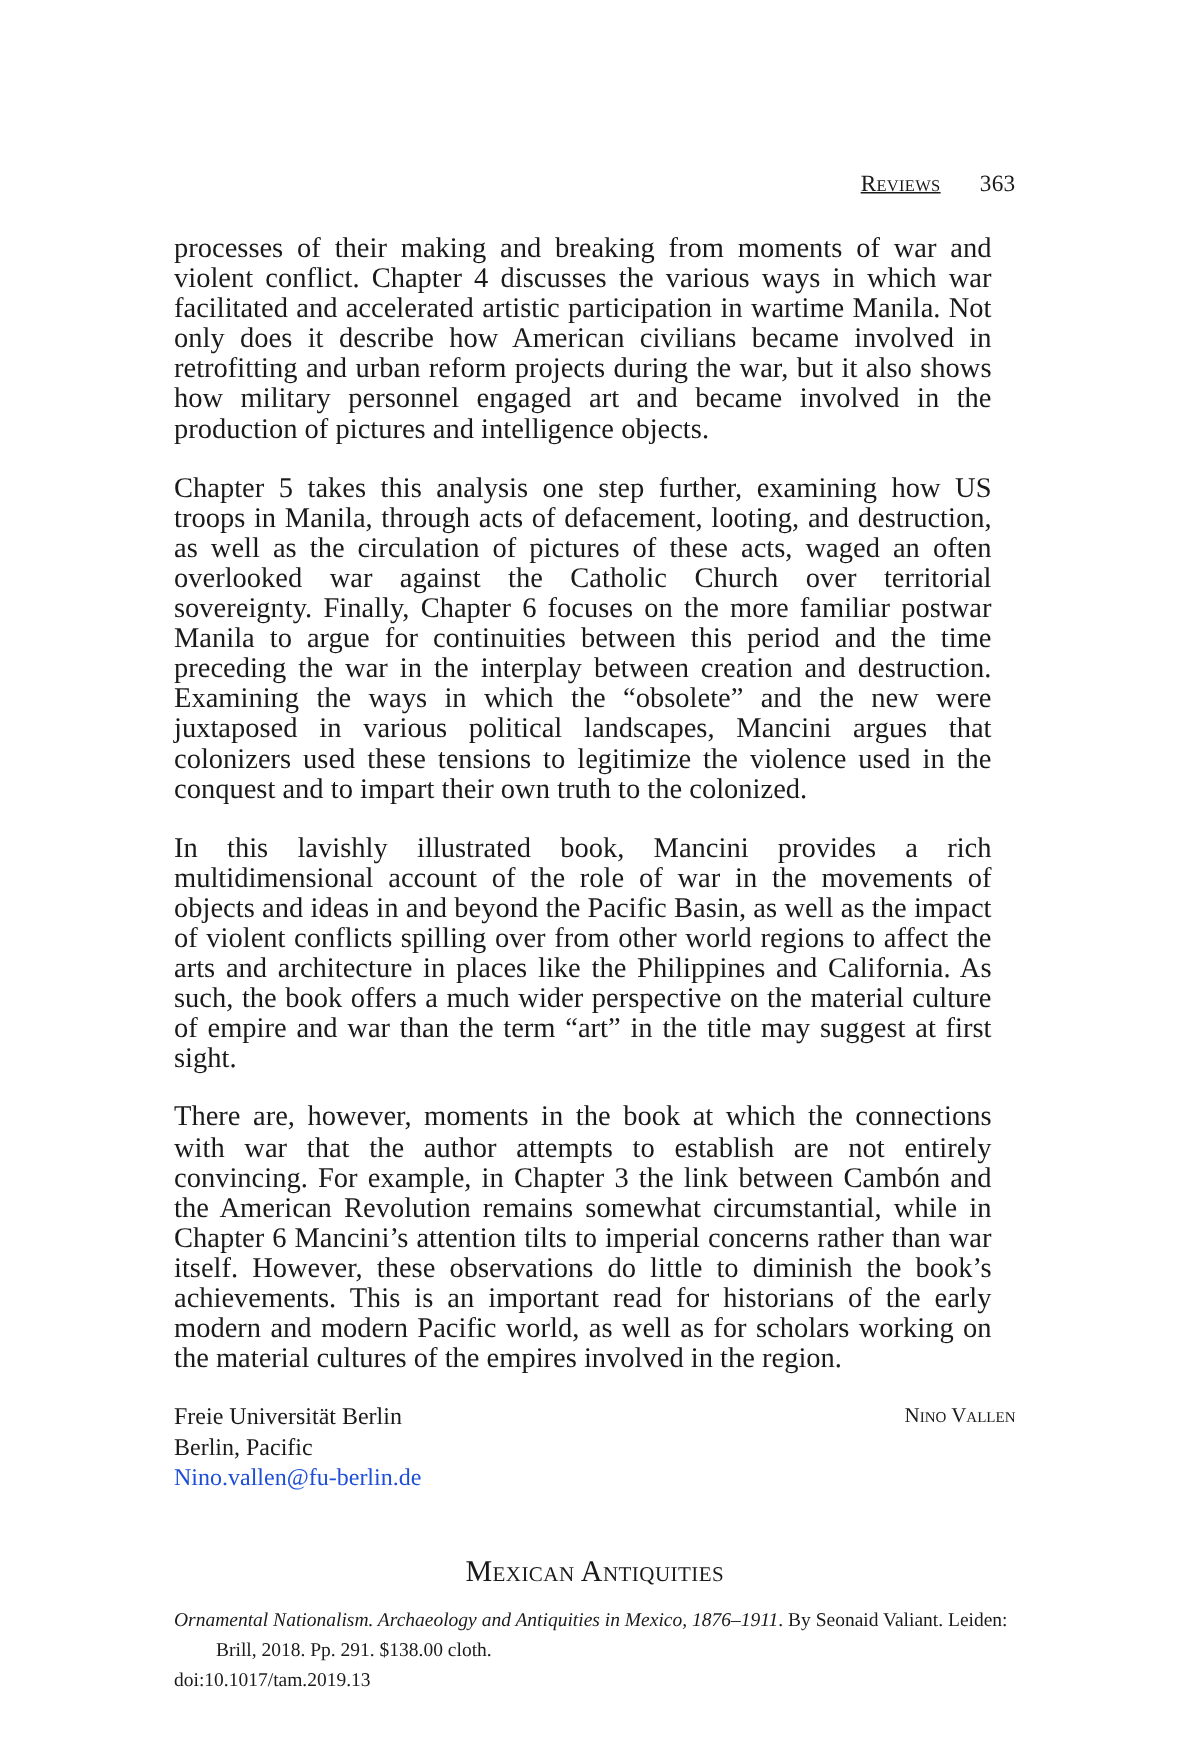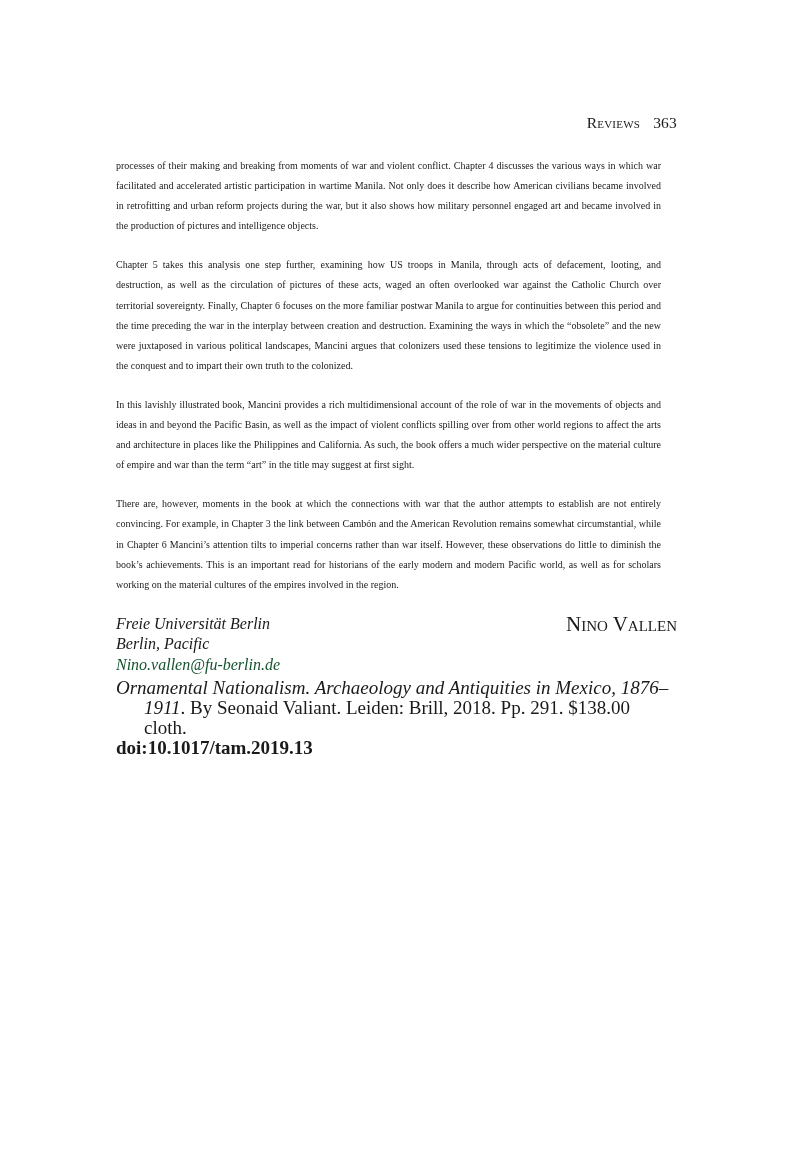--- a/index.html
+++ b/index.html
@@ -24,76 +24,76 @@
     .running-head {
       position: absolute;
       top: 114px;
       right: 0;
       font-size: 15.5px;
       letter-spacing: 0.2px;
       white-space: nowrap;
     }
     .running-head .rh-title {
       font-variant: small-caps;
-      margin-right: 9px;
+      margin-right: 22px;
+      text-decoration: underline;
     }
     .body-text {
       position: absolute;
       top: 156px;
       left: 0;
       width: 561px;
     }
     p {
       margin: 0 16px 19px 0;
-      font-size: 10px;
+      font-size: 19px;
       line-height: 20.1px;
       text-align: justify;
       text-align-last: left;
     }
     .sig-block {
       position: relative;
       margin-top: 0px;
       height: 64px;
       font-size: 16px;
       line-height: 20.6px;
     }
     .sig-left {
       position: absolute;
       left: 0;
       top: 0;
-      font-style: italic;
     }
     .sig-left div { white-space: nowrap; }
     .sig-email {
-      color: #14532d;
+      color: #1d4ed8;
       text-decoration: none;
     }
     .sig-right {
       position: absolute;
       right: 0;
       top: 0;
       font-variant: small-caps;
-      font-size: 21px;
+      font-size: 14px;
     }
     .section-heading {
       text-align: center;
       font-variant: small-caps;
       font-size: 20px;
       margin: 38px 0 10px 0;
       letter-spacing: 0.3px;
     }
     .citation {
-      font-size: 19px;
+      font-size: 13px;
       line-height: 20.1px;
       padding-left: 28px;
       text-indent: -28px;
       margin-bottom: 18px;
     }
     .citation .book-title { font-style: italic; }
-    .citation .doi { display: block; font-weight: bold; }
+    .citation .doi { display: block; }
   </style>
 </head>
 <body>
 
 <div class="page">
 
   <div class="running-head">
     <span class="rh-title">Reviews</span>
     <span class="rh-page">363</span>
   </div>
@@ -106,20 +106,21 @@
 
     <div class="sig-block">
       <div class="sig-left">
         <div>Freie Universität Berlin</div>
         <div>Berlin, Pacific</div>
         <div><a class="sig-email" title="Nino.vallen@fu-berlin.de">Nino.vallen@fu-berlin.de</a></div>
       </div>
       <div class="sig-right">Nino Vallen</div>
     </div>
 
+    <div class="section-heading">Mexican Antiquities</div>
 
     <div class="citation">
       <span class="book-title">Ornamental Nationalism. Archaeology and Antiquities in Mexico, 1876–1911</span><span>. By Seonaid Valiant. Leiden: Brill, 2018. Pp. 291. $138.00 cloth.</span>
       <span class="doi">doi:10.1017/tam.2019.13</span>
     </div>
 
   </div>
 </div>
 
 </body></html>

